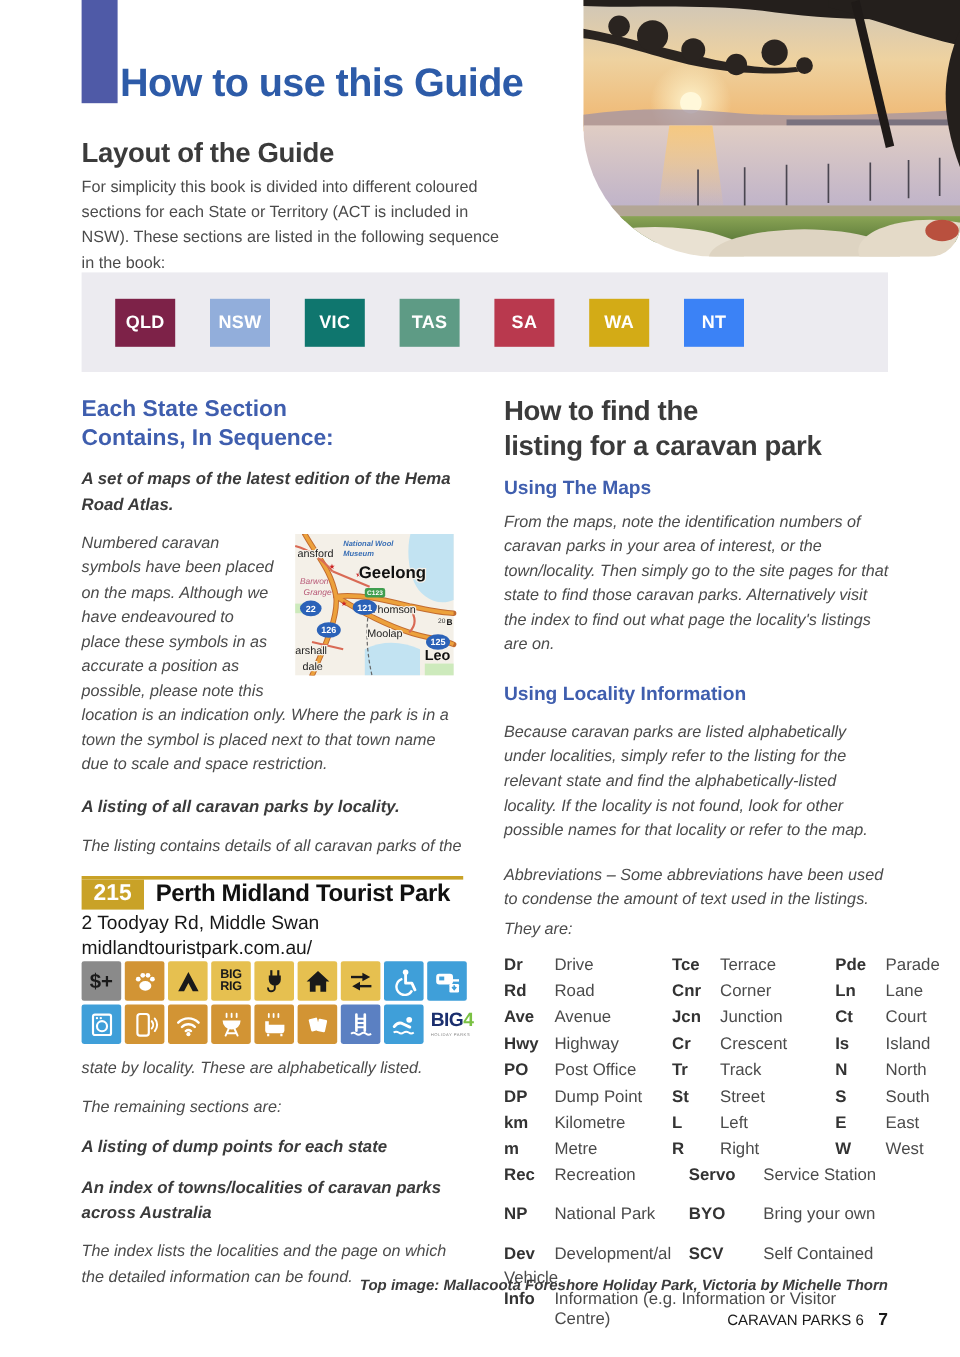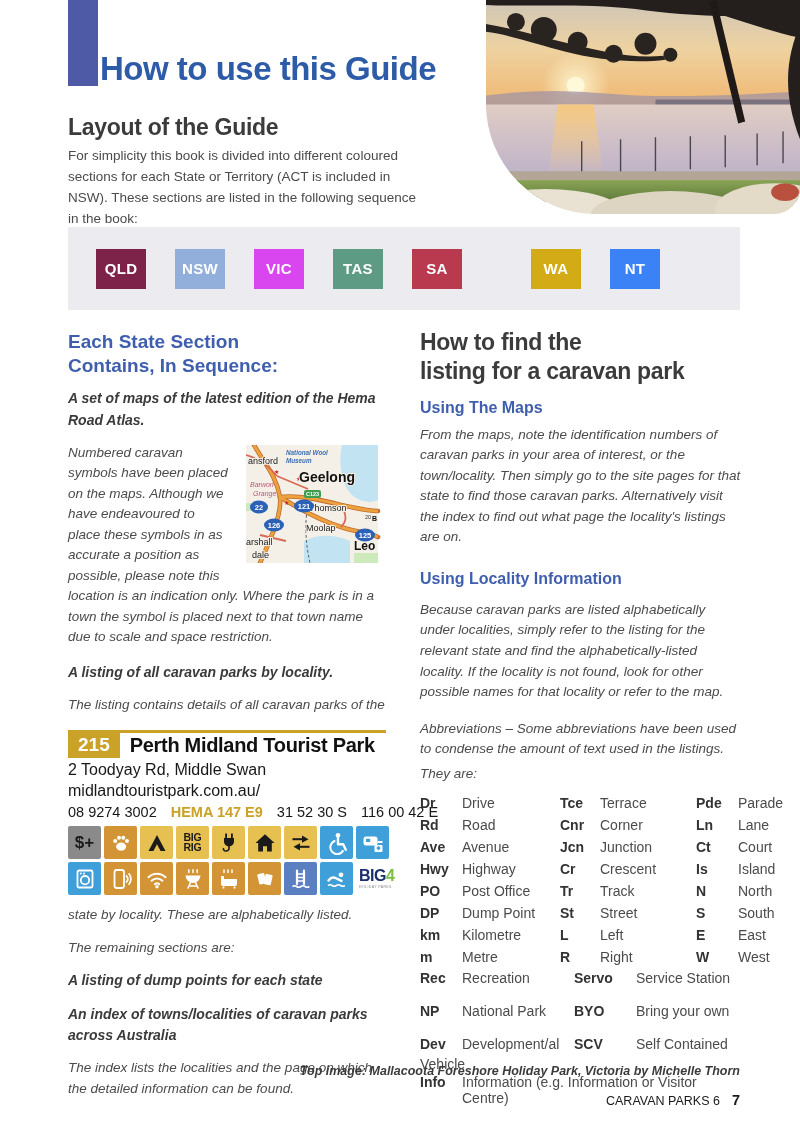--- a/index.html
+++ b/index.html
@@ -135,24 +135,24 @@
     <path d="M315 25 C300 60 298 95 315 140 Z" fill="#241f1c"></path>
   </svg>
 </div>
 
 <div class="abs h2 layout-h">Layout of the Guide</div>
 <div class="abs intro">For simplicity this book is divided into different coloured sections for each State or Territory (ACT is included in NSW). These sections are listed in the following sequence in the book:</div>
 
 <div class="abs band" id="badges">
     <div class="badge" style="background: rgb(125, 34, 72);">QLD</div>
     <div class="badge" style="background: rgb(146, 174, 219);">NSW</div>
-    <div class="badge" style="background: #d946ef;">VIC</div>
+    <div class="badge" style="background: #0f766e;">VIC</div>
     <div class="badge" style="background: rgb(94, 155, 133);">TAS</div>
     <div class="badge" style="background: rgb(185, 57, 78);">SA</div>
-    <div class="badge" style="background: rgb(211, 171, 22); margin-left: 40px;">WA</div>
+    <div class="badge" style="background: rgb(211, 171, 22);">WA</div>
     <div class="badge" style="background: #3b82f6;">NT</div>
   </div>
 
 <div class="abs col-left">
   <div class="h-blue">
     <span>Each State Section</span><br>
     <span>Contains, In Sequence:</span>
   </div>
   <p class="b">A set of maps of the latest edition of the Hema Road Atlas.</p>
 
@@ -219,26 +219,20 @@
   <p class="b" style="clear:both;">A listing of all caravan parks by locality.</p>
   <p>The listing contains details of all caravan parks of the</p>
 
   <div class="listing">
     <div class="listing-head">
       <span class="listing-no">215</span>
       <span class="listing-name">Perth Midland Tourist Park</span>
     </div>
     <div class="listing-line">2 Toodyay Rd, Middle Swan</div>
     <div class="listing-line">midlandtouristpark.com.au/</div>
-    <div class="listing-meta">
-      <span>08 9274 3002</span>
-      <span class="hema">HEMA 147 E9</span>
-      <span>31 52 30 S</span>
-      <span>116 00 42 E</span>
-    </div>
     <div class="icon-row" id="iconrow1">
         <div class="icn" style="background: rgb(138, 138, 138); color: rgb(26, 26, 26);">
           <span class="tglyph">$+</span>
         </div>
         <div class="icn" style="background: rgb(210, 148, 52); color: rgb(255, 255, 255);">
           <svg viewBox="0 0 24 24" fill="currentColor">
             <circle cx="6.2" cy="10" r="2"></circle>
             <circle cx="10" cy="6.8" r="2"></circle>
             <circle cx="14.3" cy="6.8" r="2"></circle>
             <circle cx="18" cy="10" r="2"></circle>

